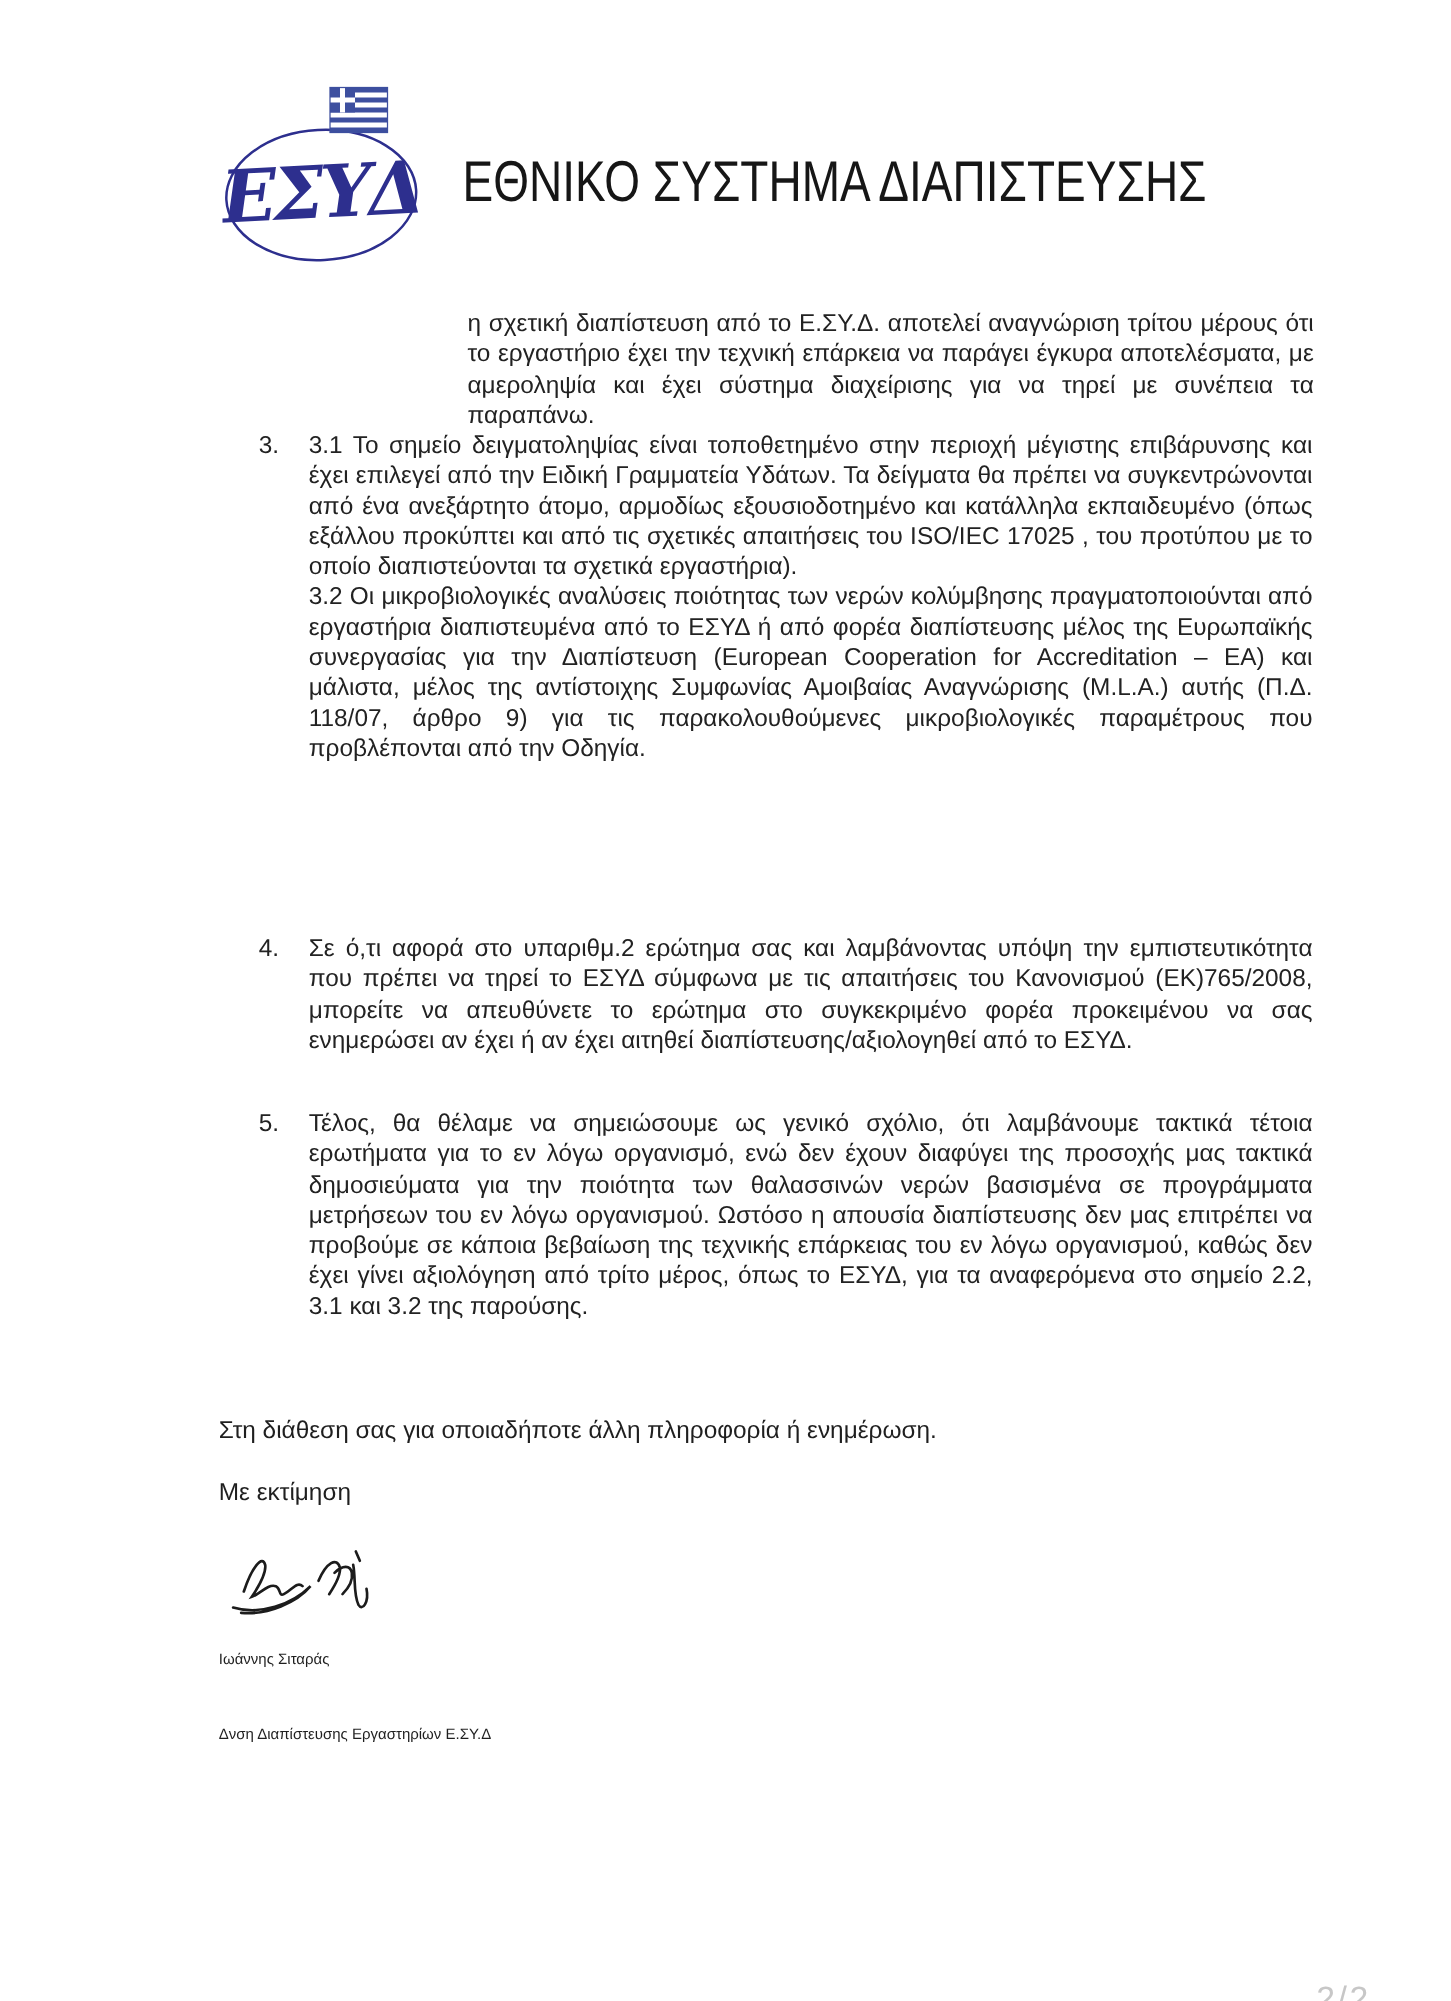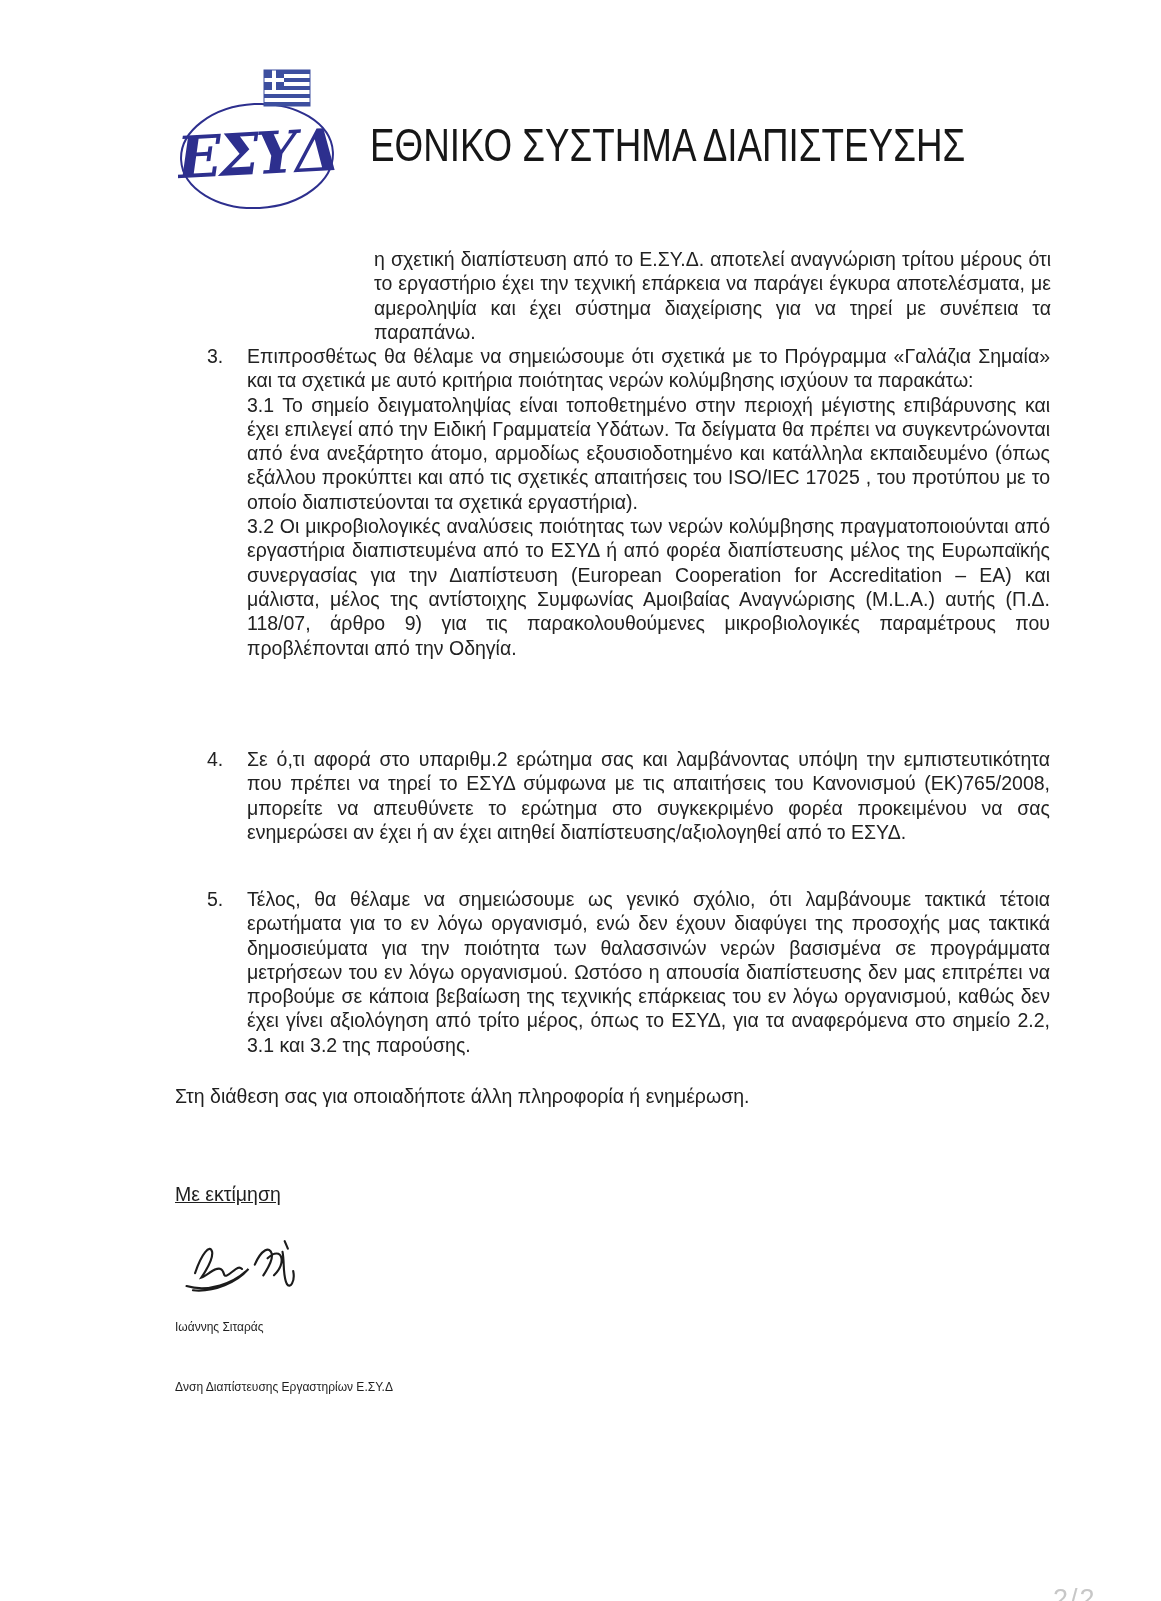--- a/index.html
+++ b/index.html
@@ -26,22 +26,22 @@
     color:#222222;
   }
   .intro{position:absolute;left:374px;top:227px;width:677px;margin-top:20px;}
   .list-item{position:absolute;left:207px;width:843px;}
   .list-item .num{position:absolute;left:0;top:0;font-size:19.5px;line-height:24.3px;color:#222;}
   .list-item .itxt{margin-left:40px;}
   .list-item .itxt p{margin:0;}
   .item-3{top:344px;}
   .item-4{top:747px;}
   .item-5{top:887px;}
-  .closing{position:absolute;left:175px;top:1085px;width:880px;font-size:19.5px;}
-  .valediction{position:absolute;left:175px;top:1183px;font-size:19.5px;text-decoration:underline;}
+  .closing{position:absolute;left:175px;top:1133px;width:880px;font-size:19.5px;}
+  .valediction{position:absolute;left:175px;top:1183px;font-size:19.5px;}
   .signature{position:absolute;left:178px;top:1222px;width:128px;height:80px;}
   .sig-name{position:absolute;left:175px;top:1320px;font-size:12px;}
   .sig-title{position:absolute;left:175px;top:1380px;font-size:12px;}
   .page-number{
     position:absolute;left:1053px;top:1584px;
     font-size:27px;color:#c7c7c7;letter-spacing:2px;
   }
 </style>
 </head>
 <body>
@@ -72,21 +72,20 @@
     </svg>
   </div>
 
   <div class="org-title">ΕΘΝΙΚΟ ΣΥΣΤΗΜΑ ΔΙΑΠΙΣΤΕΥΣΗΣ</div>
 
   <div class="para intro">η σχετική διαπίστευση από το Ε.ΣΥ.Δ. αποτελεί αναγνώριση τρίτου μέρους ότι το εργαστήριο έχει την τεχνική επάρκεια να παράγει έγκυρα αποτελέσματα, με αμεροληψία και έχει σύστημα διαχείρισης για να τηρεί με συνέπεια τα παραπάνω.</div>
 
   <div class="list-item item-3">
     <span class="num">3.</span>
     <div class="itxt para">
-      <p>Επιπροσθέτως θα θέλαμε να σημειώσουμε ότι σχετικά με το Πρόγραμμα «Γαλάζια Σημαία» και τα σχετικά με αυτό κριτήρια ποιότητας νερών κολύμβησης ισχύουν τα παρακάτω:</p>
       <p>3.1 Το σημείο δειγματοληψίας είναι τοποθετημένο στην περιοχή μέγιστης επιβάρυνσης και έχει επιλεγεί από την Ειδική Γραμματεία Υδάτων. Τα δείγματα θα πρέπει να συγκεντρώνονται από ένα ανεξάρτητο άτομο, αρμοδίως εξουσιοδοτημένο και κατάλληλα εκπαιδευμένο (όπως εξάλλου προκύπτει και από τις σχετικές απαιτήσεις του ISO/IEC 17025 , του προτύπου με το οποίο διαπιστεύονται τα σχετικά εργαστήρια).</p>
       <p>3.2 Οι μικροβιολογικές αναλύσεις ποιότητας των νερών κολύμβησης πραγματοποιούνται από εργαστήρια διαπιστευμένα από το ΕΣΥΔ ή από φορέα διαπίστευσης μέλος της Ευρωπαϊκής συνεργασίας για την Διαπίστευση (European Cooperation for Accreditation – EA) και μάλιστα, μέλος της αντίστοιχης Συμφωνίας Αμοιβαίας Αναγνώρισης (M.L.A.) αυτής (Π.Δ. 118/07, άρθρο 9) για τις παρακολουθούμενες μικροβιολογικές παραμέτρους που προβλέπονται από την Οδηγία.</p>
     </div>
   </div>
 
   <div class="list-item item-4">
     <span class="num">4.</span>
     <div class="itxt para">
       <p>Σε ό,τι αφορά στο υπαριθμ.2 ερώτημα σας και λαμβάνοντας υπόψη την εμπιστευτικότητα που πρέπει να τηρεί το ΕΣΥΔ σύμφωνα με τις απαιτήσεις του Κανονισμού (ΕΚ)765/2008, μπορείτε να απευθύνετε το ερώτημα στο συγκεκριμένο φορέα προκειμένου να σας ενημερώσει αν έχει ή αν έχει αιτηθεί διαπίστευσης/αξιολογηθεί από το ΕΣΥΔ.</p>
     </div>

